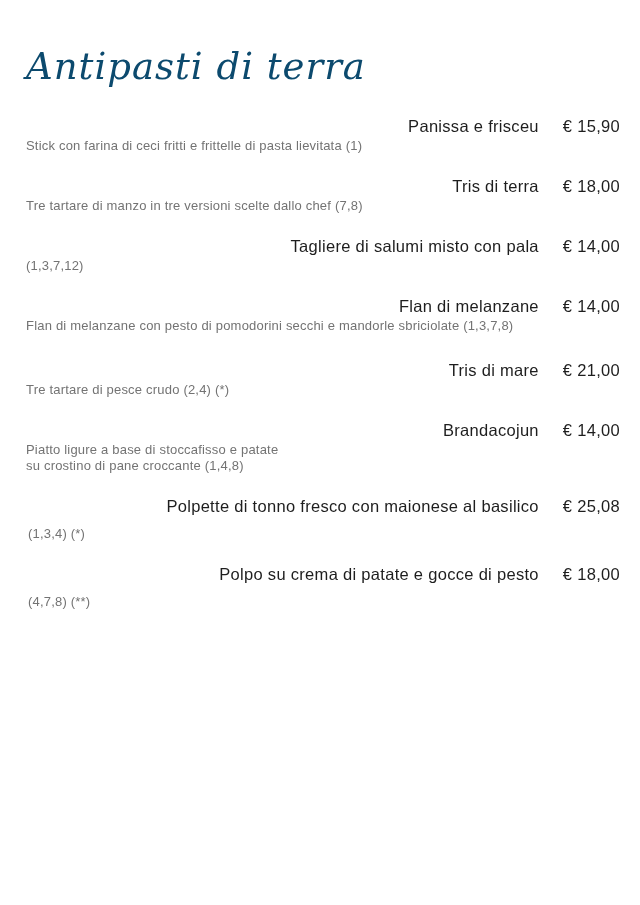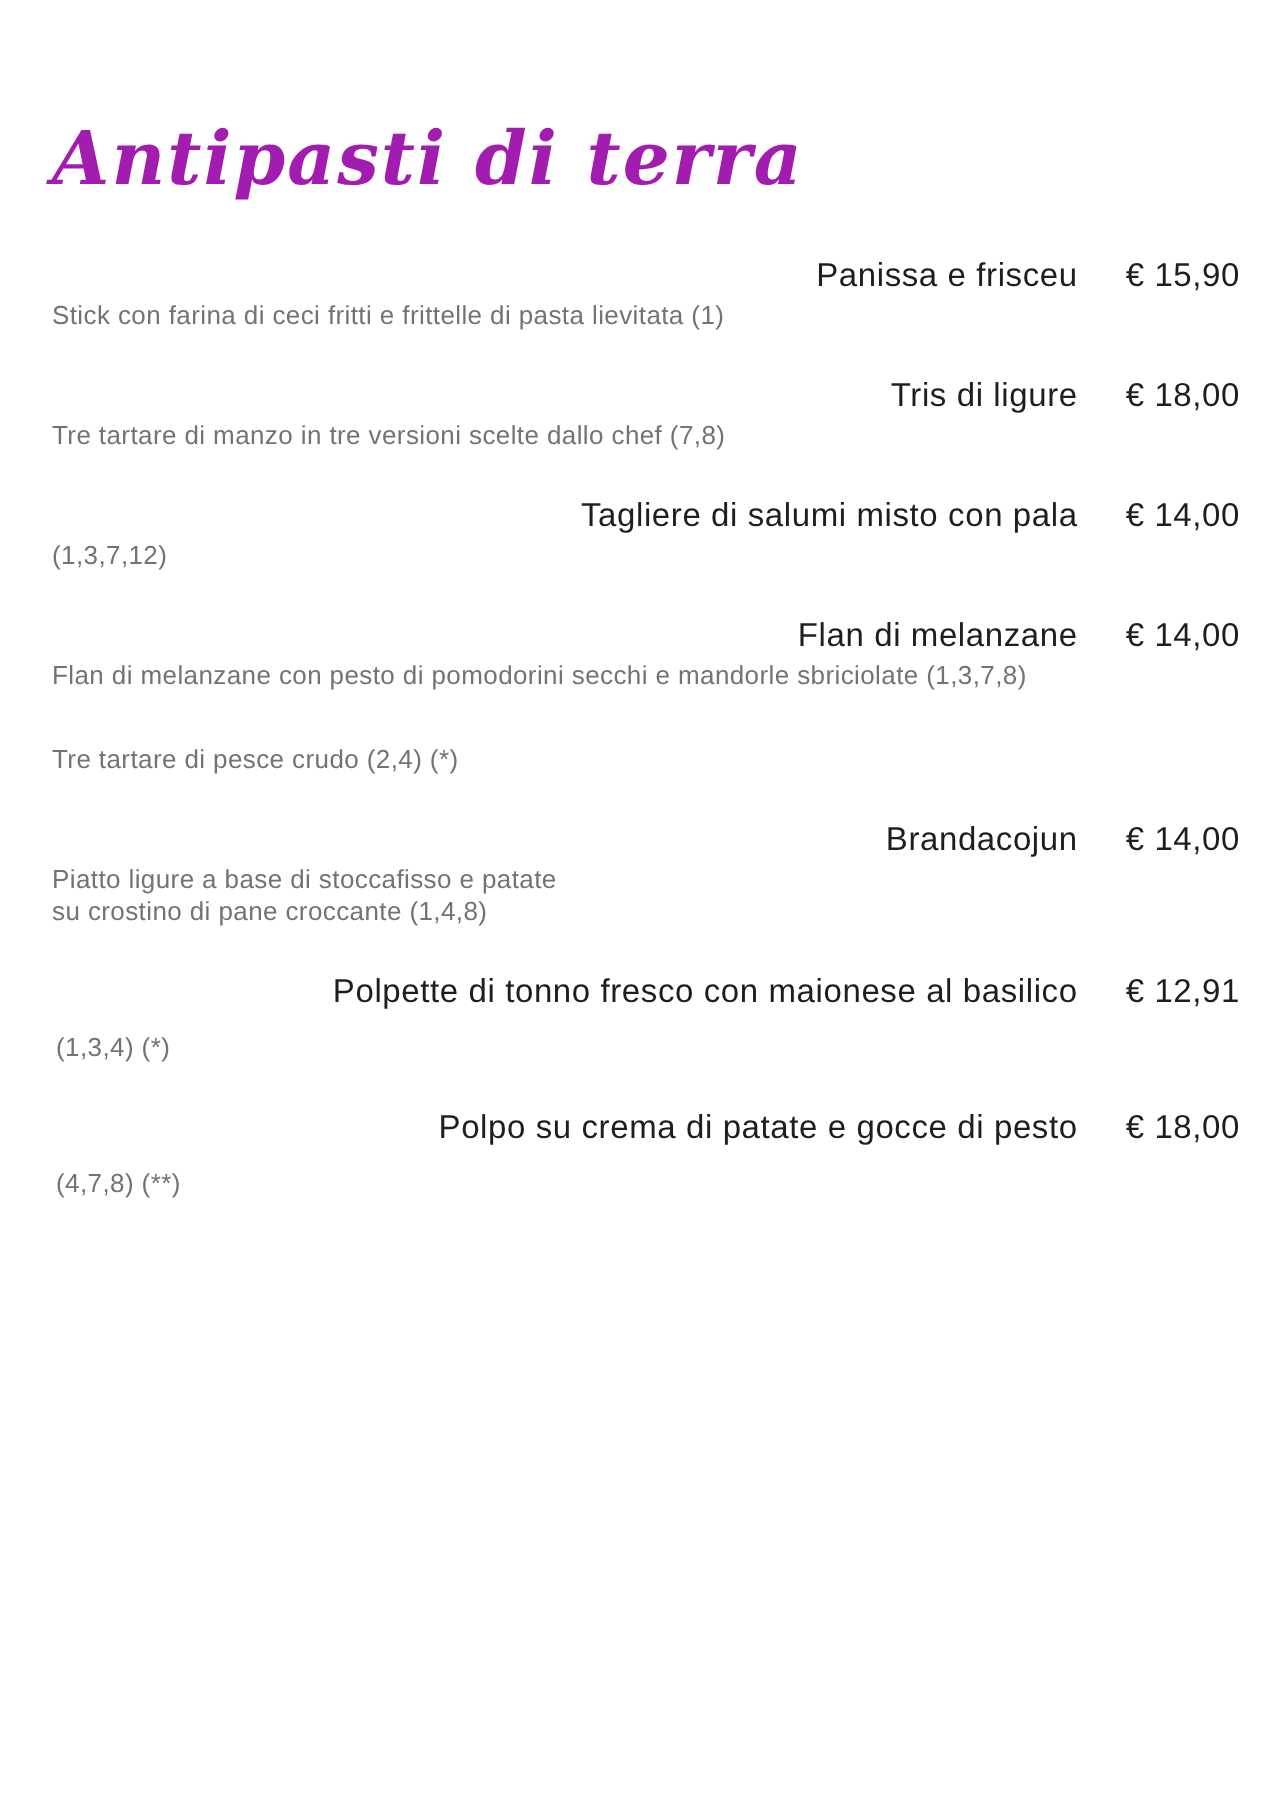--- a/index.html
+++ b/index.html
@@ -9,27 +9,26 @@
     min-height: 905px;
     font-family: "Liberation Sans", sans-serif;
     color: #1e1e1e;
     padding: 44px 20px 0 26px;
   }
   .menu-section { display: block; }
   .menu-section.second { margin-top: 26px; }
   .section-title {
     font-family: "DejaVu Serif", serif;
     font-style: italic;
-    font-weight: 700;
-    color: #a21caf;
+    font-weight: 400;
+    color: #0c4a6e;
     font-size: 37px;
     line-height: 46px;
     letter-spacing: 1px;
     margin-bottom: 26px;
-    margin-top: 12px;
   }
   .menu-item { margin-bottom: 22px; }
   .item-row {
     display: flex;
     justify-content: flex-end;
     align-items: baseline;
     line-height: 20px;
     margin-bottom: 2px;
   }
   .dish-name {
@@ -61,21 +60,21 @@
     <div class="menu-item">
       <div class="item-row">
         <span class="dish-name">Panissa e frisceu</span>
         <span class="dish-price">€ 15,90</span>
       </div>
       <div class="dish-desc">Stick con farina di ceci fritti e frittelle di pasta lievitata (1)</div>
     </div>
 
     <div class="menu-item">
       <div class="item-row">
-        <span class="dish-name">Tris di ligure</span>
+        <span class="dish-name">Tris di terra</span>
         <span class="dish-price">€ 18,00</span>
       </div>
       <div class="dish-desc">Tre tartare di manzo in tre versioni scelte dallo chef (7,8)</div>
     </div>
 
     <div class="menu-item">
       <div class="item-row">
         <span class="dish-name">Tagliere di salumi misto con pala</span>
         <span class="dish-price">€ 14,00</span>
       </div>
@@ -87,36 +86,40 @@
         <span class="dish-name">Flan di melanzane</span>
         <span class="dish-price">€ 14,00</span>
       </div>
       <div class="dish-desc">Flan di melanzane con pesto di pomodorini secchi e mandorle sbriciolate (1,3,7,8)</div>
     </div>
   </section>
 
   <section class="menu-section second">
 
     <div class="menu-item">
+      <div class="item-row">
+        <span class="dish-name">Tris di mare</span>
+        <span class="dish-price">€ 21,00</span>
+      </div>
       <div class="dish-desc">Tre tartare di pesce crudo (2,4) (*)</div>
     </div>
 
     <div class="menu-item">
       <div class="item-row">
         <span class="dish-name">Brandacojun</span>
         <span class="dish-price">€ 14,00</span>
       </div>
       <div class="dish-desc">Piatto ligure a base di stoccafisso e patate</div>
       <div class="dish-desc">su crostino di pane croccante (1,4,8)</div>
     </div>
 
     <div class="menu-item">
       <div class="item-row">
         <span class="dish-name">Polpette di tonno fresco con maionese al basilico</span>
-        <span class="dish-price">€ 12,91</span>
+        <span class="dish-price">€ 25,08</span>
       </div>
       <div class="dish-desc allergen-gap">(1,3,4) (*)</div>
     </div>
 
     <div class="menu-item">
       <div class="item-row">
         <span class="dish-name">Polpo su crema di patate e gocce di pesto</span>
         <span class="dish-price">€ 18,00</span>
       </div>
       <div class="dish-desc allergen-gap">(4,7,8) (**)</div>

